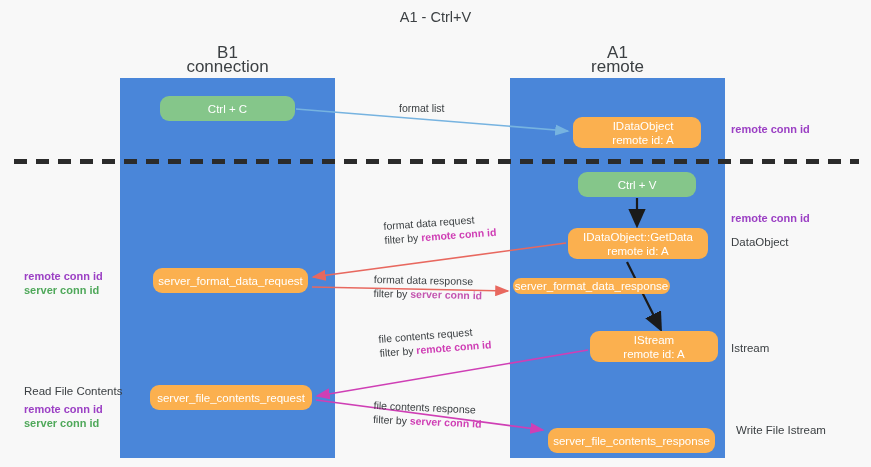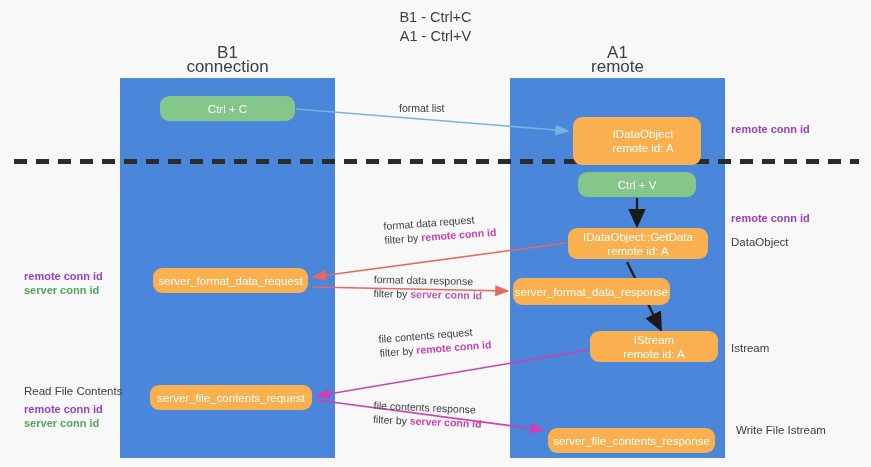--- a/index.html
+++ b/index.html
@@ -27,25 +27,25 @@
   
   #title{position:absolute;left:0;top:8px;width:871px;text-align:center;font-size:14.5px;line-height:19px;color:#3c4043;}
 
   
   .box{position:absolute;box-sizing:border-box;display:flex;align-items:center;justify-content:center;
        text-align:center;color:#ffffff;font-size:11.5px;line-height:14px;border-radius:9px;}
   .green{background:#85c68a;}
   .orange{background:#fbb04f;}
 
   #box-ctrlc{left:160px;top:96px;width:135px;height:25px;}
-  #box-idataobject{left:573px;top:117px;width:128px;height:48px;padding-left:12px;}
+  #box-idataobject{left:573px;top:117px;width:128px;height:31px;padding-left:12px;}
   #box-ctrlv{left:578px;top:172px;width:118px;height:25px;}
   #box-getdata{left:568px;top:228px;width:140px;height:31px;}
   #box-sfdreq{left:153px;top:268px;width:155px;height:25px;}
-  #box-sfdresp{left:513px;top:278px;width:157px;height:27px;}
+  #box-sfdresp{left:513px;top:278px;width:157px;height:16px;}
   #box-istream{left:590px;top:331px;width:128px;height:31px;}
   #box-sfcreq{left:150px;top:385px;width:162px;height:25px;}
   #box-sfcresp{left:548px;top:428px;width:167px;height:25px;}
 
   
   .side-label{position:absolute;font-size:11.5px;line-height:15px;color:#3c4043;}
   #lbl-dataobject{left:731px;top:235px;}
   #lbl-istream{left:731px;top:341px;}
   #lbl-writefile{left:736px;top:423px;}
   #lbl-readfile{left:24px;top:384px;}
@@ -74,21 +74,20 @@
   
   #divider{position:absolute;left:14px;top:159px;width:845px;height:5px;
            background:repeating-linear-gradient(to right,#2b2b2b 0 13px,transparent 13px 22px);}
 </style>
 </head>
 <body>
 
 <div id="stage">
 
   <div id="title">
-    <div>B1 - Ctrl+C</div>
     <div>A1 - Ctrl+V</div>
   </div>
 
   <div id="head-b1" class="lane-head">
     <div>B1</div>
     <div>connection</div>
   </div>
   <div id="head-a1" class="lane-head">
     <div>A1</div>
     <div>remote</div>

